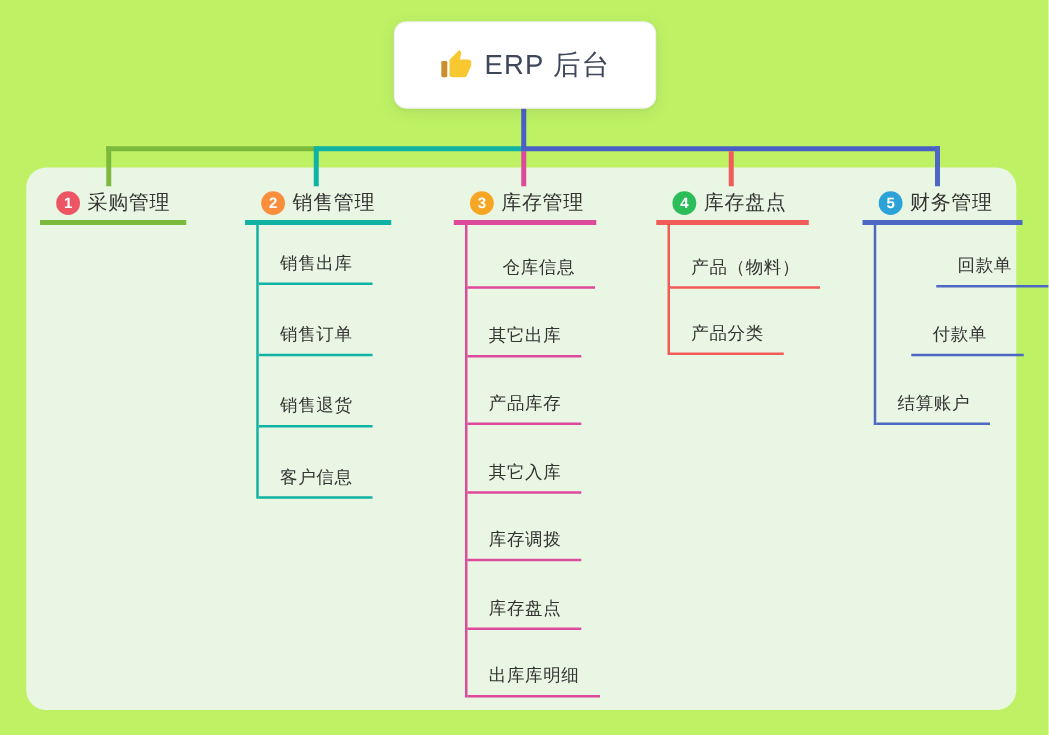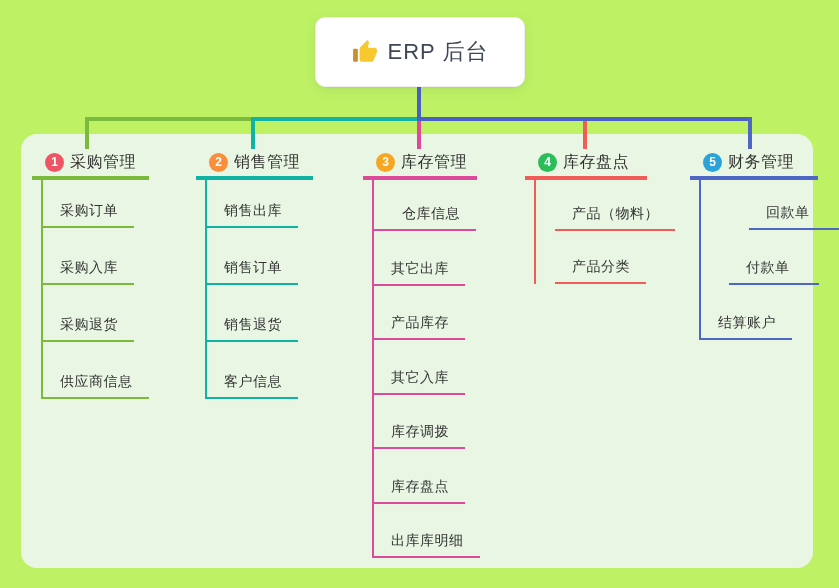--- a/index.html
+++ b/index.html
@@ -75,26 +75,20 @@
       </svg>
     </span>
     <span class="root-title" style="color: rgb(62, 71, 89);">ERP 后台</span>
   </div>
 
   <div class="col c1">
     <div class="hdr" style="border-bottom-color: rgb(124, 186, 61);">
       <span class="badge" style="background: rgb(237, 85, 101);">1</span>
       <span class="hdr-label">采购管理</span>
     </div>
-    <div class="children" style="border-left-color: rgb(124, 186, 61);">
-      <div class="leaf" style="border-bottom-color: rgb(124, 186, 61);">采购订单</div>
-      <div class="leaf" style="border-bottom-color: rgb(124, 186, 61);">采购入库</div>
-      <div class="leaf" style="border-bottom-color: rgb(124, 186, 61);">采购退货</div>
-      <div class="leaf" style="border-bottom-color: rgb(124, 186, 61);">供应商信息</div>
-    </div>
   </div>
 
   <div class="col c2">
     <div class="hdr" style="border-bottom-color: rgb(16, 178, 164);">
       <span class="badge" style="background: rgb(250, 142, 61);">2</span>
       <span class="hdr-label">销售管理</span>
     </div>
     <div class="children" style="border-left-color: rgb(16, 178, 164);">
       <div class="leaf" style="border-bottom-color: rgb(16, 178, 164);">销售出库</div>
       <div class="leaf" style="border-bottom-color: rgb(16, 178, 164);">销售订单</div>
@@ -117,21 +111,21 @@
       <div class="leaf" style="border-bottom-color: rgb(222, 74, 155);">库存盘点</div>
       <div class="leaf" style="border-bottom-color: rgb(222, 74, 155);">出库库明细</div>
     </div>
   </div>
 
   <div class="col c4">
     <div class="hdr" style="border-bottom-color: rgb(242, 92, 88);">
       <span class="badge" style="background: rgb(43, 189, 90);">4</span>
       <span class="hdr-label">库存盘点</span>
     </div>
-    <div class="children" style="border-left-color: rgb(242, 92, 88); padding-left: 19px;">
+    <div class="children" style="border-left-color: rgb(242, 92, 88);">
       <div class="leaf" style="border-bottom-color: rgb(242, 92, 88);">产品（物料）</div>
       <div class="leaf" style="border-bottom-color: rgb(242, 92, 88);">产品分类</div>
     </div>
   </div>
 
   <div class="col c5">
     <div class="hdr" style="border-bottom-color: rgb(78, 102, 196);">
       <span class="badge" style="background: rgb(43, 162, 216);">5</span>
       <span class="hdr-label">财务管理</span>
     </div>

